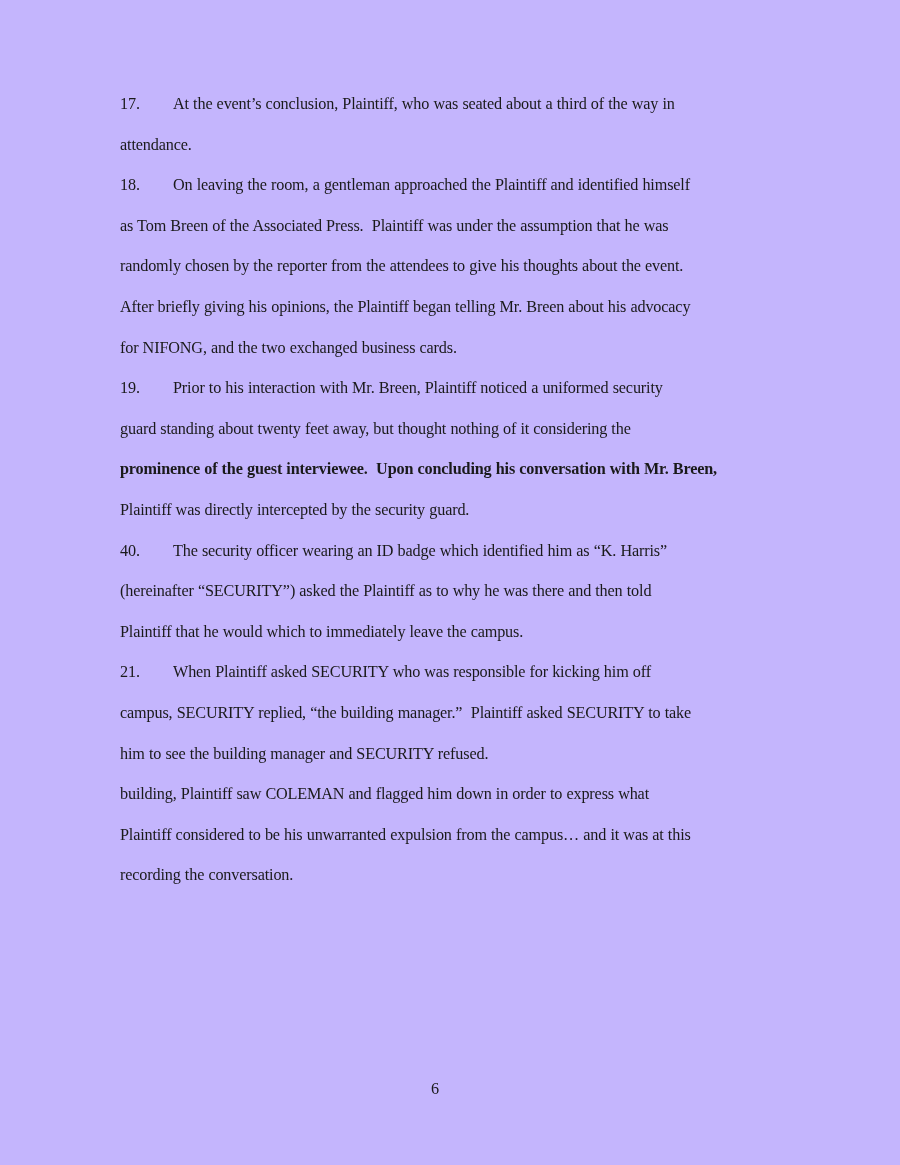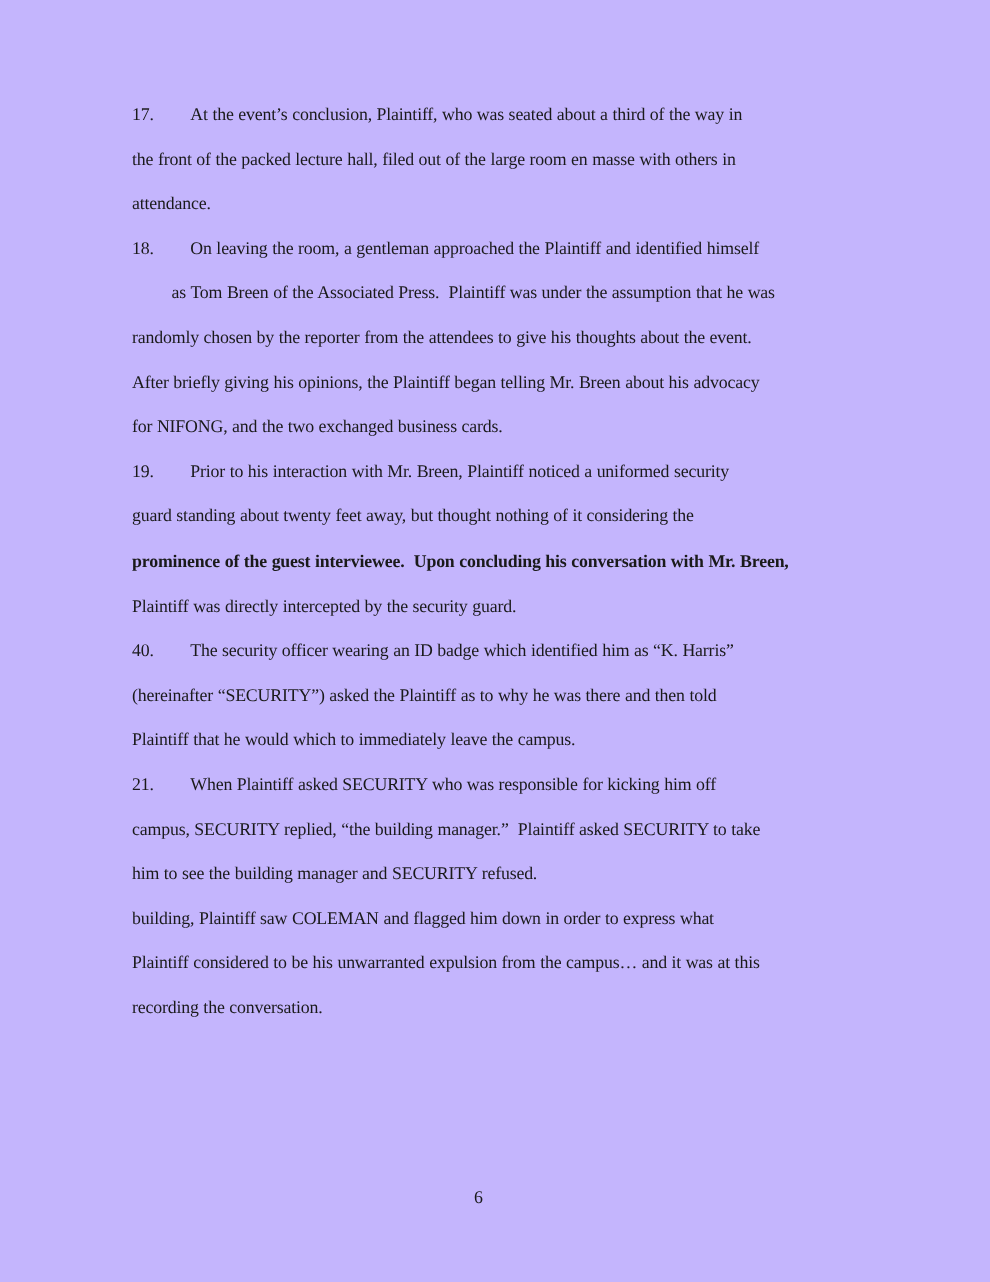--- a/index.html
+++ b/index.html
@@ -52,27 +52,26 @@
     }
   </style>
 </head>
 <body>
 
 <div class="page">
   <div class="body-text">
 
     <div>
       <div class="line"><span class="para-num">17.</span><span>At the event’s conclusion, Plaintiff, who was seated about a third of the way in</span></div>
-      <div class="line">the front of the packed lecture hall, filed out of the large room en masse with others in</div>
       <div class="line">attendance.</div>
     </div>
 
     <div>
       <div class="line"><span class="para-num">18.</span><span>On leaving the room, a gentleman approached the Plaintiff and identified himself</span></div>
-      <div class="line" style="white-space: pre; margin-left: 36px;">as Tom Breen of the Associated Press.  Plaintiff was under the assumption that he was</div>
+      <div class="line" style="white-space: pre;">as Tom Breen of the Associated Press.  Plaintiff was under the assumption that he was</div>
       <div class="line">randomly chosen by the reporter from the attendees to give his thoughts about the event.</div>
       <div class="line">After briefly giving his opinions, the Plaintiff began telling Mr. Breen about his advocacy</div>
       <div class="line">for NIFONG, and the two exchanged business cards.</div>
     </div>
 
     <div>
       <div class="line"><span class="para-num">19.</span><span>Prior to his interaction with Mr. Breen, Plaintiff noticed a uniformed security</span></div>
       <div class="line">guard standing about twenty feet away, but thought nothing of it considering the</div>
       <div class="line" style="white-space: pre; font-weight: bold;">prominence of the guest interviewee.  Upon concluding his conversation with Mr. Breen,</div>
       <div class="line">Plaintiff was directly intercepted by the security guard.</div>

